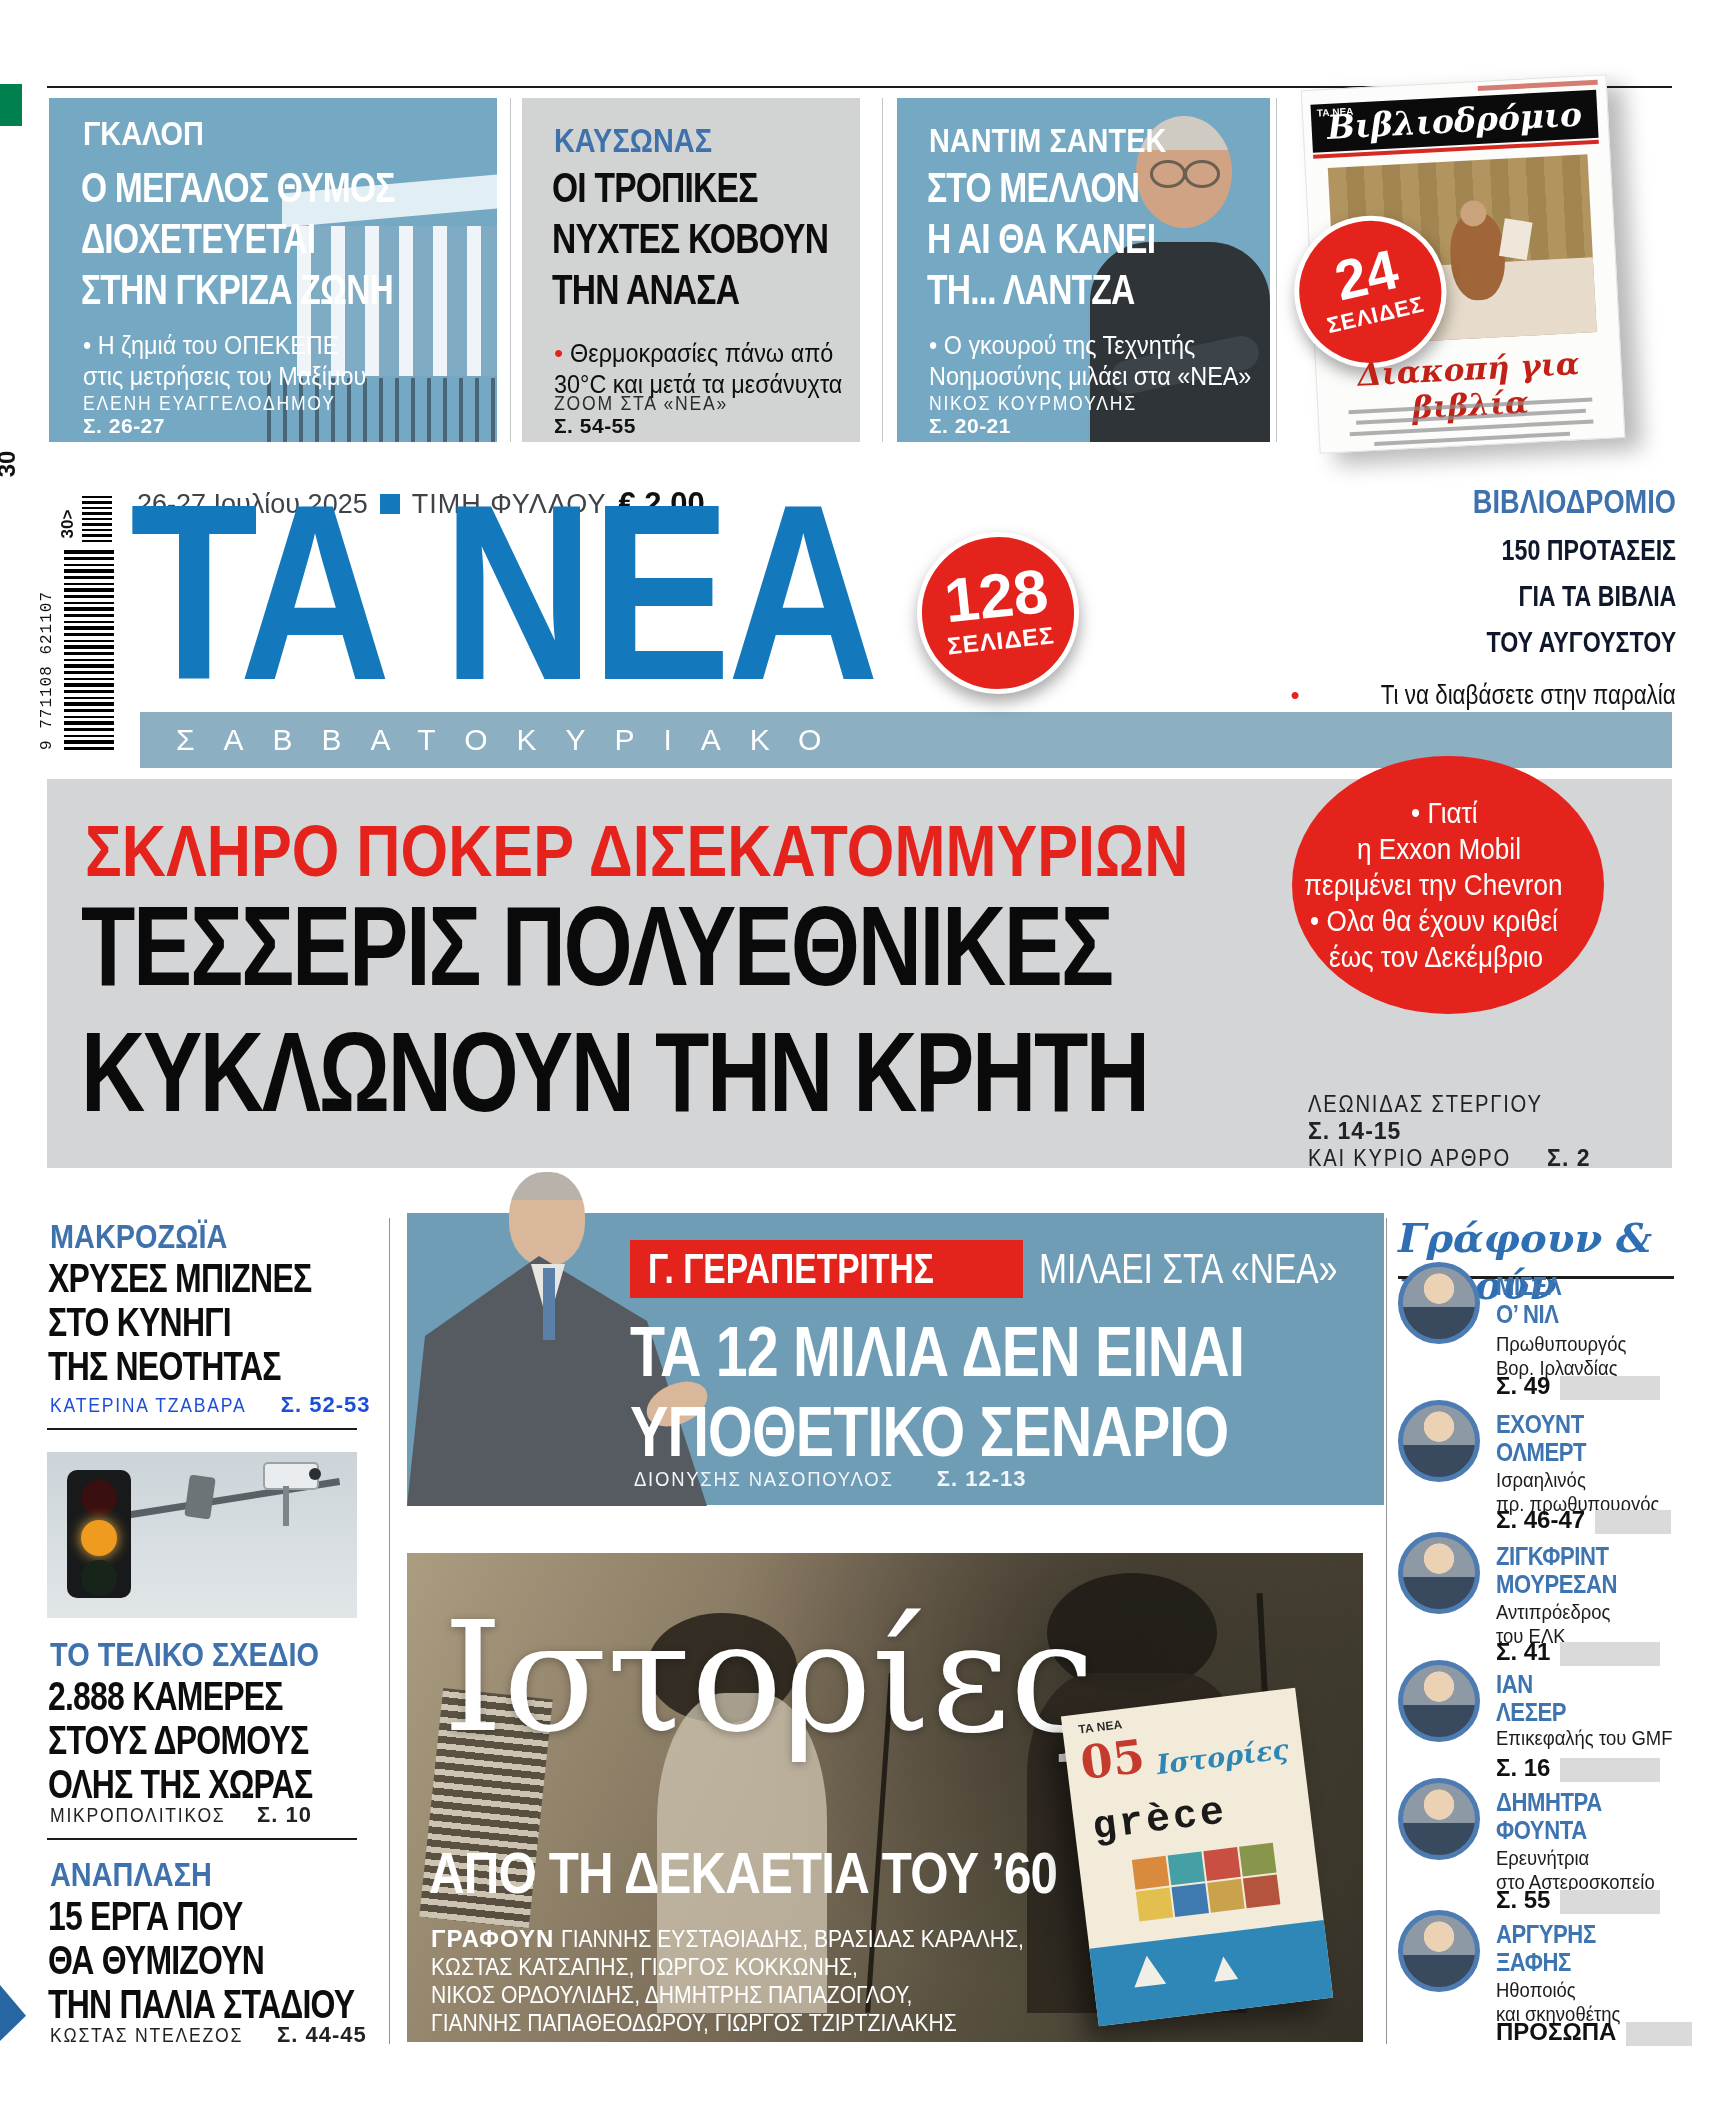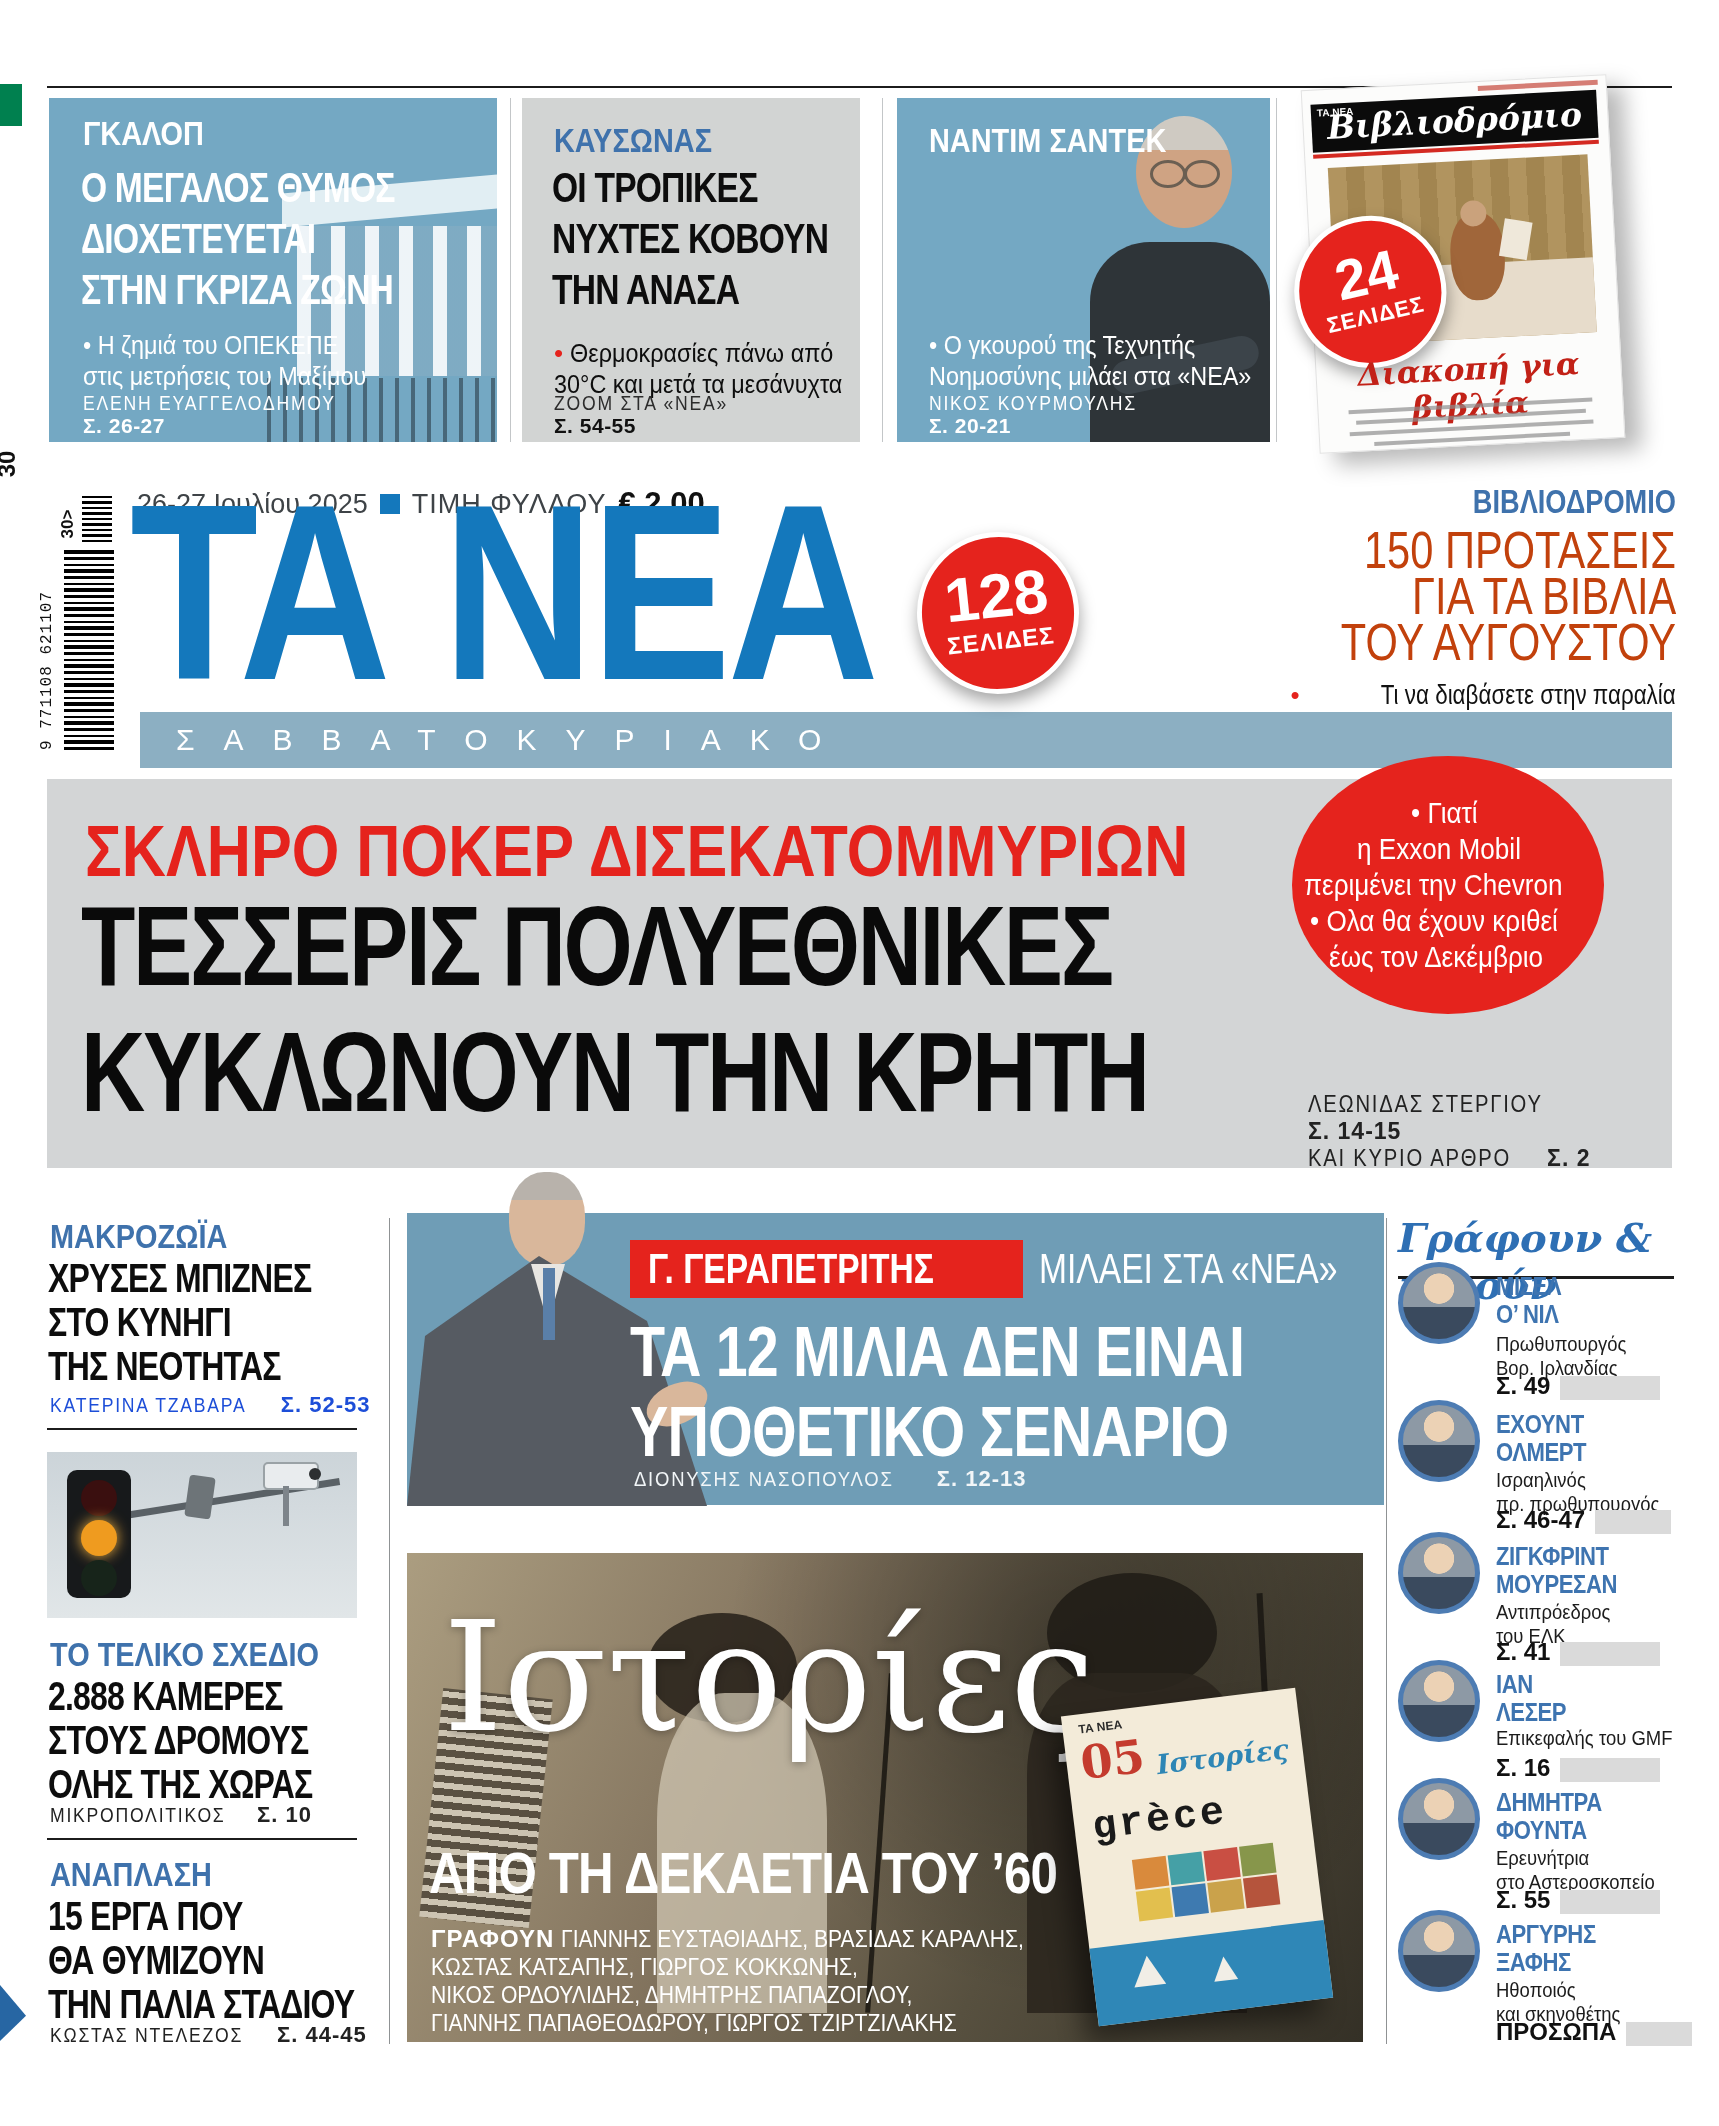--- a/index.html
+++ b/index.html
@@ -107,20 +107,25 @@
     <div class="abs" style="right:0;top:0;width:175px;height:100%;">
       <div class="abs" style="right:38px;top:18px;width:96px;height:112px;border-radius:50%;background:linear-gradient(#cfcac2 0 30%,#cfa383 30%);"></div>
       <div class="abs" style="right:50px;top:62px;width:30px;height:22px;border:3px solid #6b5f52;border-radius:50%;"></div>
       <div class="abs" style="right:84px;top:62px;width:30px;height:22px;border:3px solid #6b5f52;border-radius:50%;"></div>
       <div class="abs" style="right:0;bottom:0;width:180px;height:200px;border-radius:60px 60px 0 0;background:#2e3438;"></div>
       <div class="abs" style="right:10px;bottom:60px;width:150px;height:34px;border-radius:20px;background:#3c444a;transform:rotate(-12deg);"></div>
     </div>
     <div class="abs kicker k-white" style="left:32px;top:24px;">
       <span class="sx85">ΝΑΝΤΙΜ ΣΑΝΤΕΚ</span>
     </div>
+    <div class="abs hl t-white" style="left:30px;top:64px;">
+      <div><span class="sx80">ΣΤΟ ΜΕΛΛΟΝ</span></div>
+      <div><span class="sx80">Η ΑΙ ΘΑ ΚΑΝΕΙ</span></div>
+      <div><span class="sx80">ΤΗ... ΛΑΝΤΖΑ</span></div>
+    </div>
     <div class="abs bullets t-white" style="left:32px;top:232px;">
       <div><span class="sx90">• Ο γκουρού της Τεχνητής</span></div>
       <div><span class="sx90">Νοημοσύνης μιλάει στα «ΝΕΑ»</span></div>
     </div>
     <div class="abs credit t-white" style="left:32px;top:294px;">
       <span class="sx88">ΝΙΚΟΣ ΚΟΥΡΜΟΥΛΗΣ</span>
     </div>
     <div class="abs pages t-white" style="left:32px;top:316px;">Σ. 20-21</div>
   </section>
   <div class="abs vline" style="left:1276px;top:98px;width:1px;height:344px;"></div>
@@ -176,21 +181,21 @@
 
   <div class="abs badge" style="left:917px;top:532px;width:152px;height:152px;transform:rotate(-6deg);">
     <div style="font-size:62px;font-weight:800;line-height:1;margin-top:28px;">128</div>
     <div style="font-size:24px;font-weight:800;letter-spacing:1px;">ΣΕΛΙΔΕΣ</div>
   </div>
 
   <div class="abs" style="right:43px;top:482px;width:620px;text-align:right;">
     <div style="font-size:34px;font-weight:800;color:#3f72ac;">
       <span class="sxr80">ΒΙΒΛΙΟΔΡΟΜΙΟ</span>
     </div>
-    <div style="font-size:52px;line-height:46px;font-weight:400;color:#c2410c;margin-top:6px;">
+    <div style="font-size:29px;line-height:46px;font-weight:700;color:#0f172a;margin-top:6px;">
       <div><span class="sxr80">150 ΠΡΟΤΑΣΕΙΣ</span></div>
       <div><span class="sxr80">ΓΙΑ ΤΑ ΒΙΒΛΙΑ</span></div>
       <div><span class="sxr80">ΤΟΥ ΑΥΓΟΥΣΤΟΥ</span></div>
     </div>
     <div style="font-size:28px;margin-top:14px;color:#111;">
       <span class="dot-red">•</span>
       <span class="sxr80">Τι να διαβάσετε στην παραλία</span>
     </div>
   </div>
 

